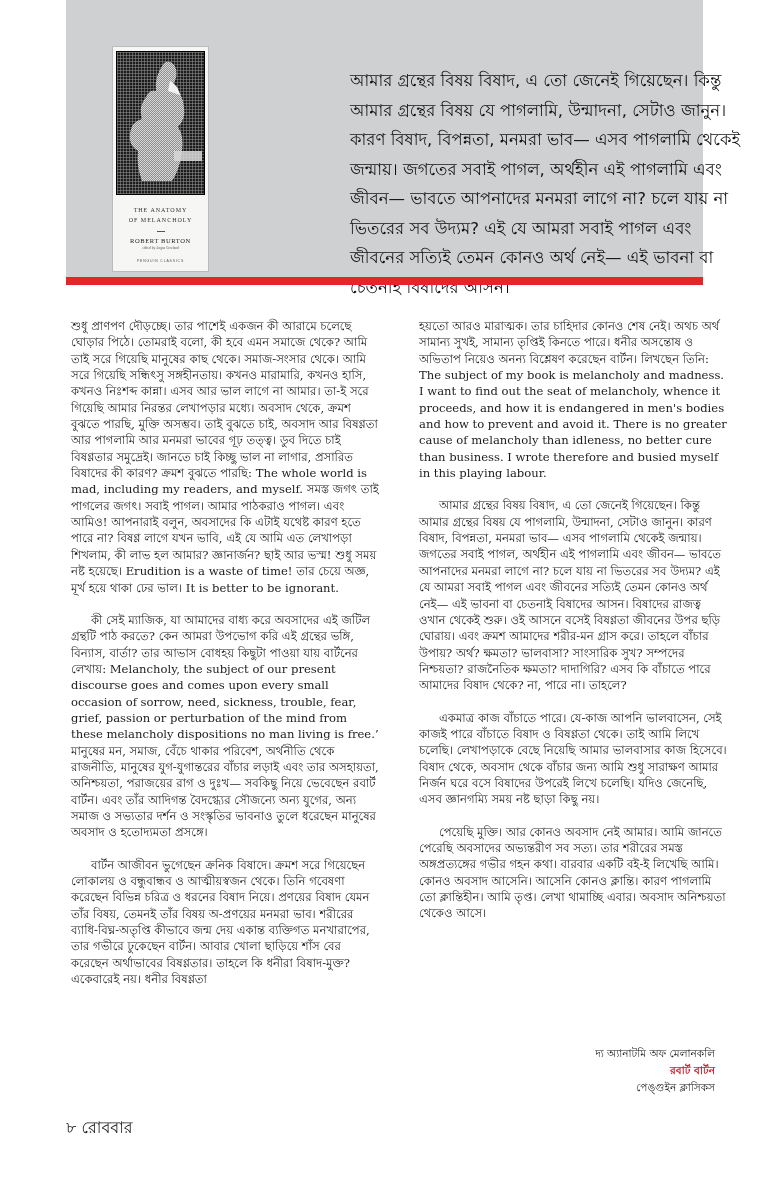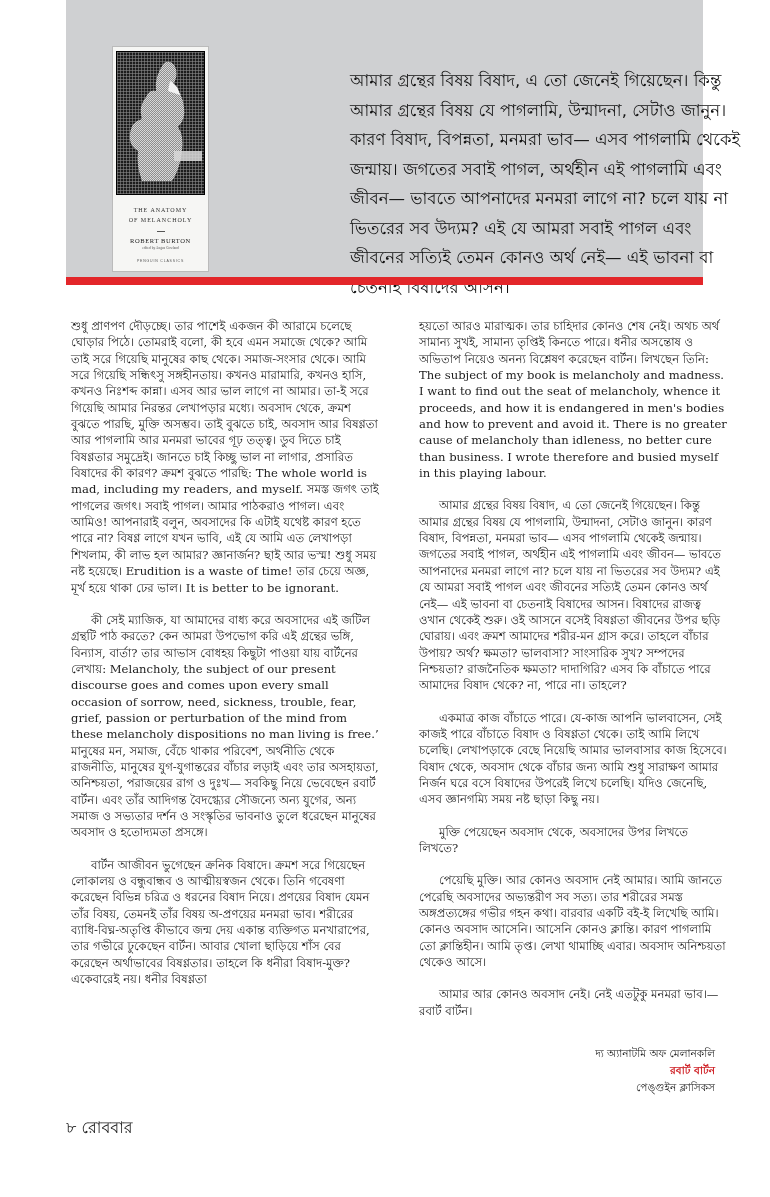--- a/index.html
+++ b/index.html
@@ -73,23 +73,21 @@
 <div class="col col-left">
   <p>শুধু প্রাণপণ দৌড়চ্ছে। তার পাশেই একজন কী আরামে চলেছে ঘোড়ার পিঠে। তোমরাই বলো, কী হবে এমন সমাজে থেকে? আমি তাই সরে গিয়েছি মানুষের কাছ থেকে। সমাজ-সংসার থেকে। আমি সরে গিয়েছি সন্ধিৎসু সঙ্গহীনতায়। কখনও মারামারি, কখনও হাসি, কখনও নিঃশব্দ কান্না। এসব আর ভাল লাগে না আমার। তা-ই সরে গিয়েছি আমার নিরন্তর লেখাপড়ার মধ্যে। অবসাদ থেকে, ক্রমশ বুঝতে পারছি, মুক্তি অসম্ভব। তাই বুঝতে চাই, অবসাদ আর বিষণ্ণতা আর পাগলামি আর মনমরা ভাবের গূঢ় তত্ত্ব। ডুব দিতে চাই বিষণ্ণতার সমুদ্রেই। জানতে চাই কিচ্ছু ভাল না লাগার, প্রসারিত বিষাদের কী কারণ? ক্রমশ বুঝতে পারছি: The whole world is mad, including my readers, and myself. সমস্ত জগৎ তাই পাগলের জগৎ। সবাই পাগল। আমার পাঠকরাও পাগল। এবং আমিও! আপনারাই বলুন, অবসাদের কি এটাই যথেষ্ট কারণ হতে পারে না? বিষণ্ণ লাগে যখন ভাবি, এই যে আমি এত লেখাপড়া শিখলাম, কী লাভ হল আমার? জ্ঞানার্জন? ছাই আর ভস্ম! শুধু সময় নষ্ট হয়েছে। Erudition is a waste of time! তার চেয়ে অজ্ঞ, মূর্খ হয়ে থাকা ঢের ভাল। It is better to be ignorant.</p>
   <p class="indent">কী সেই ম্যাজিক, যা আমাদের বাধ্য করে অবসাদের এই জটিল গ্রন্থটি পাঠ করতে? কেন আমরা উপভোগ করি এই গ্রন্থের ভঙ্গি, বিন্যাস, বার্তা? তার আভাস বোধহয় কিছুটা পাওয়া যায় বার্টনের লেখায়: Melancholy, the subject of our present discourse goes and comes upon every small occasion of sorrow, need, sickness, trouble, fear, grief, passion or perturbation of the mind from these melancholy dispositions no man living is free.’ মানুষের মন, সমাজ, বেঁচে থাকার পরিবেশ, অর্থনীতি থেকে রাজনীতি, মানুষের যুগ-যুগান্তরের বাঁচার লড়াই এবং তার অসহায়তা, অনিশ্চয়তা, পরাজয়ের রাগ ও দুঃখ— সবকিছু নিয়ে ভেবেছেন রবার্ট বার্টন। এবং তাঁর আদিগন্ত বৈদগ্ধ্যের সৌজন্যে অন্য যুগের, অন্য সমাজ ও সভ্যতার দর্শন ও সংস্কৃতির ভাবনাও তুলে ধরেছেন মানুষের অবসাদ ও হতোদ্যমতা প্রসঙ্গে।</p>
   <p class="indent">বার্টন আজীবন ভুগেছেন ক্রনিক বিষাদে। ক্রমশ সরে গিয়েছেন লোকালয় ও বন্ধুবান্ধব ও আত্মীয়স্বজন থেকে। তিনি গবেষণা করেছেন বিভিন্ন চরিত্র ও ধরনের বিষাদ নিয়ে। প্রণয়ের বিষাদ যেমন তাঁর বিষয়, তেমনই তাঁর বিষয় অ-প্রণয়ের মনমরা ভাব। শরীরের ব্যাধি-বিঘ্ন-অতৃপ্তি কীভাবে জন্ম দেয় একান্ত ব্যক্তিগত মনখারাপের, তার গভীরে ঢুকেছেন বার্টন। আবার খোলা ছাড়িয়ে শাঁস বের করেছেন অর্থাভাবের বিষণ্ণতার। তাহলে কি ধনীরা বিষাদ-মুক্ত? একেবারেই নয়। ধনীর বিষণ্ণতা</p>
 </div>
 
 <div class="col col-right">
   <p>হয়তো আরও মারাত্মক। তার চাহিদার কোনও শেষ নেই। অথচ অর্থ সামান্য সুখই, সামান্য তৃপ্তিই কিনতে পারে। ধনীর অসন্তোষ ও অভিতাপ নিয়েও অনন্য বিশ্লেষণ করেছেন বার্টন। লিখছেন তিনি: The subject of my book is melancholy and madness. I want to find out the seat of melancholy, whence it proceeds, and how it is endangered in men's bodies and how to prevent and avoid it. There is no greater cause of melancholy than idleness, no better cure than business. I wrote therefore and busied myself in this playing labour.</p>
   <p class="indent">আমার গ্রন্থের বিষয় বিষাদ, এ তো জেনেই গিয়েছেন। কিন্তু আমার গ্রন্থের বিষয় যে পাগলামি, উন্মাদনা, সেটাও জানুন। কারণ বিষাদ, বিপন্নতা, মনমরা ভাব— এসব পাগলামি থেকেই জন্মায়। জগতের সবাই পাগল, অর্থহীন এই পাগলামি এবং জীবন— ভাবতে আপনাদের মনমরা লাগে না? চলে যায় না ভিতরের সব উদ্যম? এই যে আমরা সবাই পাগল এবং জীবনের সত্যিই তেমন কোনও অর্থ নেই— এই ভাবনা বা চেতনাই বিষাদের আসন। বিষাদের রাজত্ব ওখান থেকেই শুরু। ওই আসনে বসেই বিষণ্ণতা জীবনের উপর ছড়ি ঘোরায়। এবং ক্রমশ আমাদের শরীর-মন গ্রাস করে। তাহলে বাঁচার উপায়? অর্থ? ক্ষমতা? ভালবাসা? সাংসারিক সুখ? সম্পদের নিশ্চয়তা? রাজনৈতিক ক্ষমতা? দাদাগিরি? এসব কি বাঁচাতে পারে আমাদের বিষাদ থেকে? না, পারে না। তাহলে?</p>
   <p class="indent">একমাত্র কাজ বাঁচাতে পারে। যে-কাজ আপনি ভালবাসেন, সেই কাজই পারে বাঁচাতে বিষাদ ও বিষণ্ণতা থেকে। তাই আমি লিখে চলেছি। লেখাপড়াকে বেছে নিয়েছি আমার ভালবাসার কাজ হিসেবে। বিষাদ থেকে, অবসাদ থেকে বাঁচার জন্য আমি শুধু সারাক্ষণ আমার নির্জন ঘরে বসে বিষাদের উপরেই লিখে চলেছি। যদিও জেনেছি, এসব জ্ঞানগম্যি সময় নষ্ট ছাড়া কিছু নয়।</p>
-  <p class="indent">মুক্তি পেয়েছেন অবসাদ থেকে, অবসাদের উপর লিখতে লিখতে?</p>
   <p class="indent">পেয়েছি মুক্তি। আর কোনও অবসাদ নেই আমার। আমি জানতে পেরেছি অবসাদের অভ্যন্তরীণ সব সত্য। তার শরীরের সমস্ত অঙ্গপ্রত্যঙ্গের গভীর গহন কথা। বারবার একটি বই-ই লিখেছি আমি। কোনও অবসাদ আসেনি। আসেনি কোনও ক্লান্তি। কারণ পাগলামি তো ক্লান্তিহীন। আমি তৃপ্ত। লেখা থামাচ্ছি এবার। অবসাদ অনিশ্চয়তা থেকেও আসে।</p>
-  <p class="indent">আমার আর কোনও অবসাদ নেই। নেই এতটুকু মনমরা ভাব।— রবার্ট বার্টন।</p>
 </div>
 
 <div class="credits">
   <div>দ্য অ্যানাটমি অফ মেলানকলি</div>
   <div class="author">রবার্ট বার্টন</div>
   <div>পেঙ্গুইন ক্লাসিকস</div>
 </div>
 
 <div class="footer">৮ রোববার</div>
 

